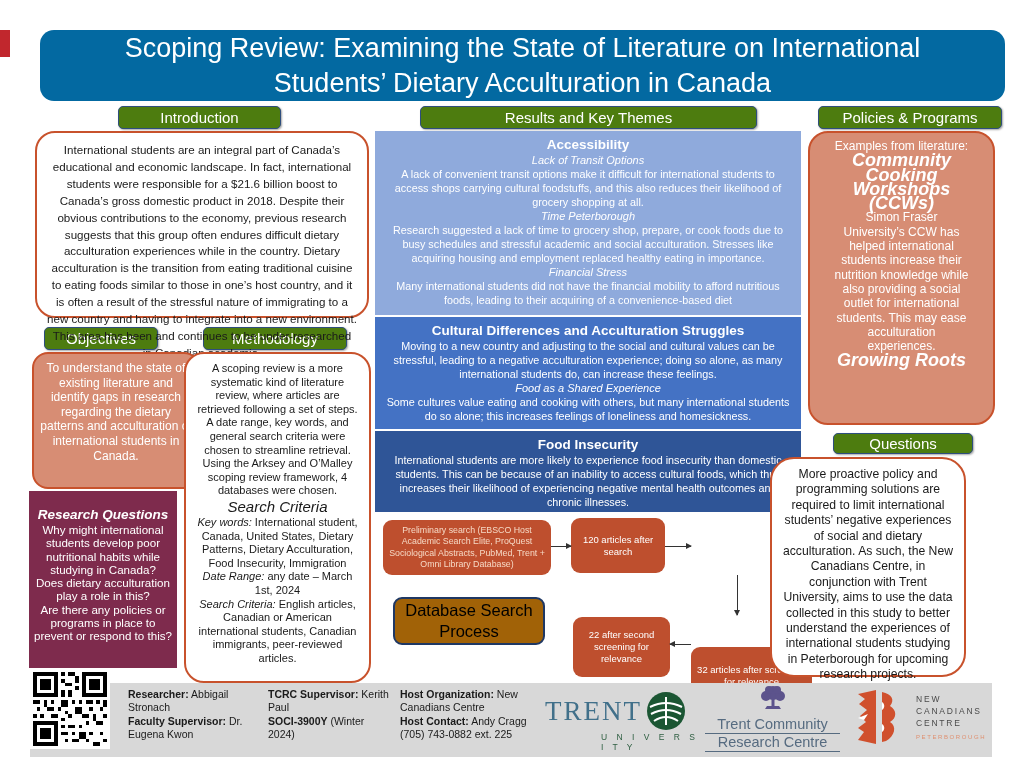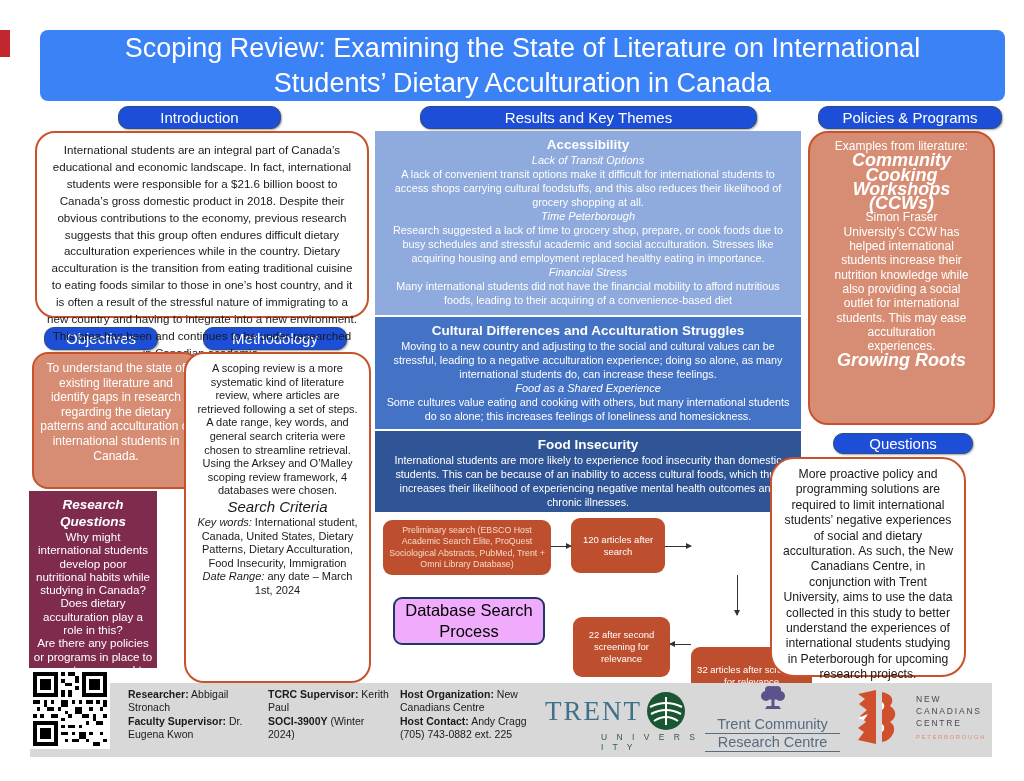--- a/index.html
+++ b/index.html
@@ -2,44 +2,44 @@
 <html><head>
 <meta charset="utf-8">
 <style>
   html,body{margin:0;padding:0;background:#fff;}
   .poster{position:relative;width:1024px;height:781px;background:#fff;overflow:hidden;
           font-family:"Liberation Sans",sans-serif;color:#1a1a1a;}
   .abs{position:absolute;box-sizing:border-box;}
   .center{text-align:center;}
 
   
-  .title-banner{left:40px;top:30px;width:965px;height:71px;background:#3b82f6;border-radius:8px;
+  .title-banner{left:40px;top:30px;width:965px;height:71px;background:#0369a1;border-radius:14px;
     color:#fff;font-size:27px;line-height:35px;font-weight:400;display:flex;align-items:center;justify-content:center;
     padding:0 60px;text-align:center;}
   .red-strip{left:0;top:30px;width:10px;height:27px;background:#C1272D;}
 
   
-  .tab{background:#1d4ed8;border:1px solid #2E4E7E;border-radius:10px;color:#fff;font-size:15px;
+  .tab{background:#4d7c0f;border:1px solid #2E4E7E;border-radius:5px;color:#fff;font-size:15px;
     display:flex;align-items:center;justify-content:center;box-shadow:1px 1px 2px rgba(0,0,0,.35);}
 
   
   .obox{background:#fff;border:2px solid #C8522C;border-radius:20px;}
   .salmon{background:#D78D74;border:2px solid #C8522C;border-radius:16px;color:#fff;}
   .maroonbox{background:#7E2B4D;color:#fff;}
 
   .intro-box{left:35px;top:131px;width:334px;height:187px;padding:9px 10px;font-size:11.6px;line-height:16.9px;}
   .tab-intro{left:118px;top:106px;width:163px;height:23px;}
   .tab-objectives{left:44px;top:327px;width:114px;height:23px;}
   .tab-methodology{left:203px;top:327px;width:144px;height:23px;}
   .tab-results{left:420px;top:106px;width:337px;height:23px;}
   .tab-policies{left:818px;top:106px;width:184px;height:23px;}
   .tab-discussion{left:833px;top:433px;width:140px;height:21px;}
 
   .objectives-box{left:32px;top:352px;width:168px;height:137px;padding:7px 5px;font-size:12px;line-height:14.6px;}
-  .rq-box{left:29px;top:491px;width:128px;height:177px;padding:5px 4px;font-size:11.6px;line-height:13.3px;}
+  .rq-box{left:29px;top:491px;width:148px;height:177px;padding:15px 4px;font-size:11.6px;line-height:13.3px;}
   .rq-title{font-style:italic;font-weight:bold;font-size:13.5px;line-height:17px;}
   .meth-box{left:184px;top:352px;width:187px;height:331px;padding:8px 7px;font-size:11px;line-height:13.6px;}
   .meth-heading{font-style:italic;font-size:15px;line-height:18px;}
   .it{font-style:italic;}
 
   
   .theme{color:#fff;padding:5px 8px;font-size:10.8px;line-height:14px;}
   .theme h3{margin:0;font-size:13.5px;line-height:17px;font-weight:bold;}
   .theme .sub{font-style:italic;font-size:11px;line-height:14px;}
   .box-access{left:375px;top:131px;width:426px;height:184px;background:#8FAADC;}
@@ -47,21 +47,21 @@
   .box-food{left:375px;top:431px;width:426px;height:81px;background:#2F5597;}
 
   
   .fc{background:#BE4F2E;border-radius:9px;color:#fff;display:flex;align-items:center;justify-content:center;
       padding:3px 5px;font-size:9.5px;line-height:12px;text-align:center;}
   .fc-prelim{left:383px;top:520px;width:168px;height:55px;color:#F6D9C5;font-size:8.8px;line-height:11.5px;}
   .fc-120{left:571px;top:518px;width:94px;height:55px;}
   .fc-80{left:691px;top:518px;width:95px;height:57px;}
   .fc-22{left:573px;top:617px;width:97px;height:60px;}
   .fc-32{left:691px;top:615px;width:121px;height:57px;margin-top:32px;}
-  .db-box{left:393px;top:597px;width:152px;height:48px;background:#f0abfc;border:2px solid #1F3864;border-radius:9px;
+  .db-box{left:393px;top:597px;width:152px;height:48px;background:#a16207;border:2px solid #1F3864;border-radius:9px;
     display:flex;align-items:center;justify-content:center;font-size:16.5px;line-height:21px;color:#000;text-align:center;}
 
   .arrow-h{height:1px;background:#333;}
   .arrow-h.right::after{content:'';position:absolute;right:-1px;top:-3px;width:0;height:0;
     border-left:6px solid #333;border-top:3.5px solid transparent;border-bottom:3.5px solid transparent;}
   .arrow-h.left::before{content:'';position:absolute;left:-1px;top:-3px;width:0;height:0;
     border-right:6px solid #333;border-top:3.5px solid transparent;border-bottom:3.5px solid transparent;}
   .arrow-v{width:1px;background:#333;}
   .arrow-v::after{content:'';position:absolute;bottom:-1px;left:-3px;width:0;height:0;
     border-top:6px solid #333;border-left:3.5px solid transparent;border-right:3.5px solid transparent;}
@@ -119,20 +119,21 @@
     <div>Does dietary acculturation play a role in this?</div>
     <div>Are there any policies or programs in place to prevent or respond to this?</div>
   </div>
 
   <div class="abs obox meth-box center">
     <div>A scoping review is a more systematic kind of literature review, where articles are retrieved following a set of steps. A date range, key words, and general search criteria were chosen to streamline retrieval.</div>
     <div>Using the Arksey and O’Malley scoping review framework, 4 databases were chosen.</div>
     <div class="meth-heading">Search Criteria</div>
     <div><span class="it">Key words:</span><span> International student, Canada, United States, Dietary Patterns, Dietary Acculturation, Food Insecurity, Immigration</span></div>
     <div><span class="it">Date Range:</span><span> any date – March 1st, 2024</span></div>
+    <div><span class="it">Search Criteria:</span><span> English articles, Canadian or American international students, Canadian immigrants, peer-reviewed articles.</span></div>
   </div>
 
   <div class="abs theme box-access center">
     <h3>Accessibility</h3>
     <div class="sub">Lack of Transit Options</div>
     <div>A lack of convenient transit options make it difficult for international students to access shops carrying cultural foodstuffs, and this also reduces their likelihood of grocery shopping at all.</div>
     <div class="sub">Time Peterborough</div>
     <div>Research suggested a lack of time to grocery shop, prepare, or cook foods due to busy schedules and stressful academic and social acculturation. Stresses like acquiring housing and employment replaced healthy eating in importance.</div>
     <div class="sub">Financial Stress</div>
     <div>Many international students did not have the financial mobility to afford nutritious foods, leading to their acquiring of a convenience-based diet</div>

